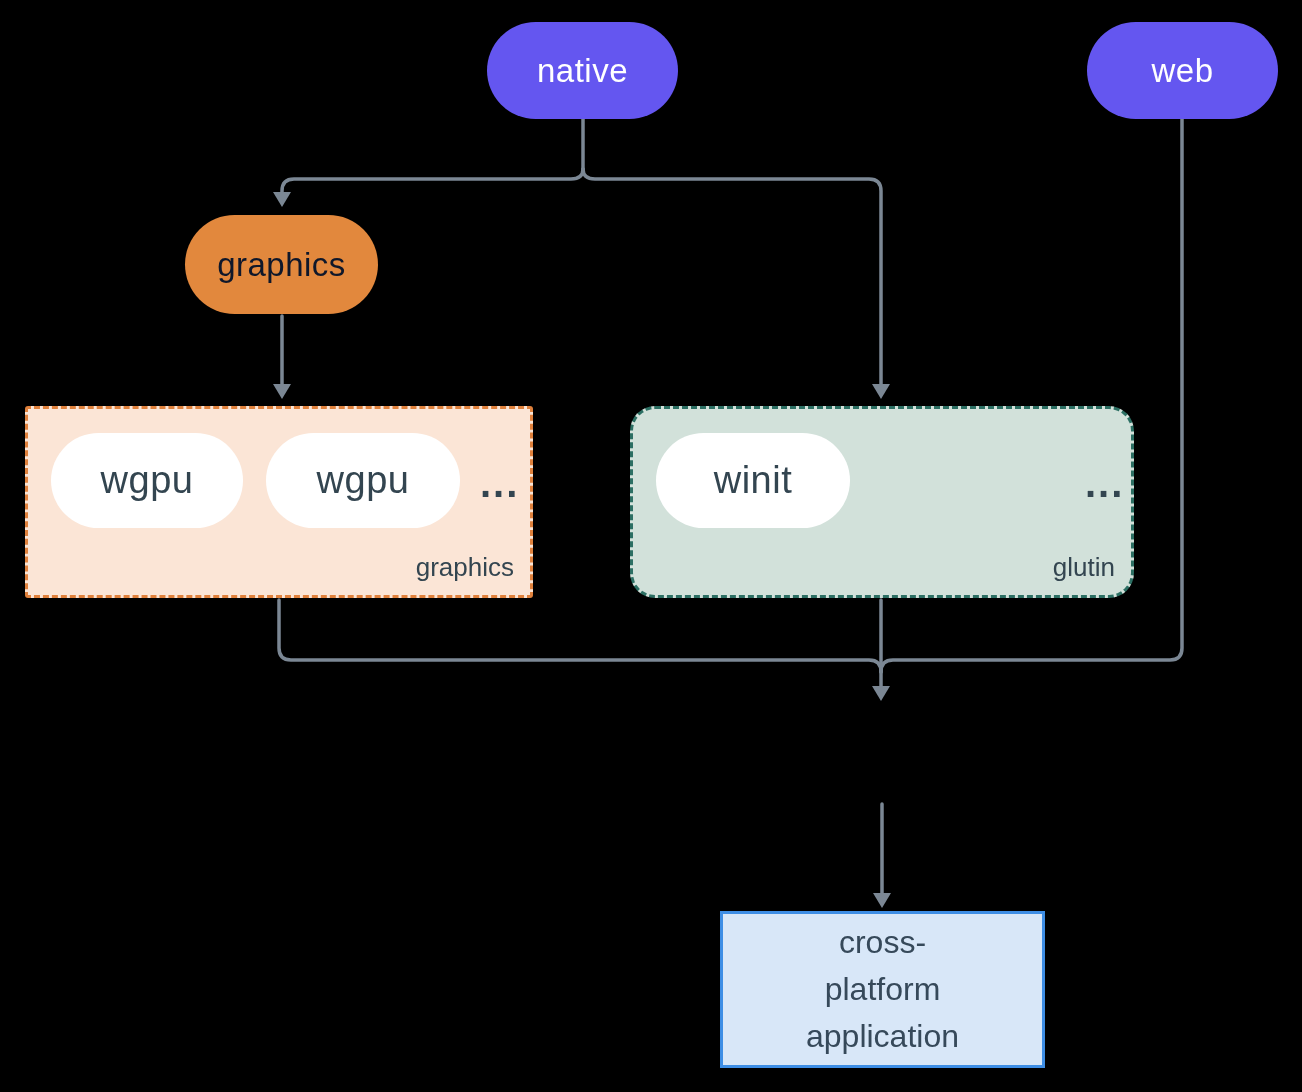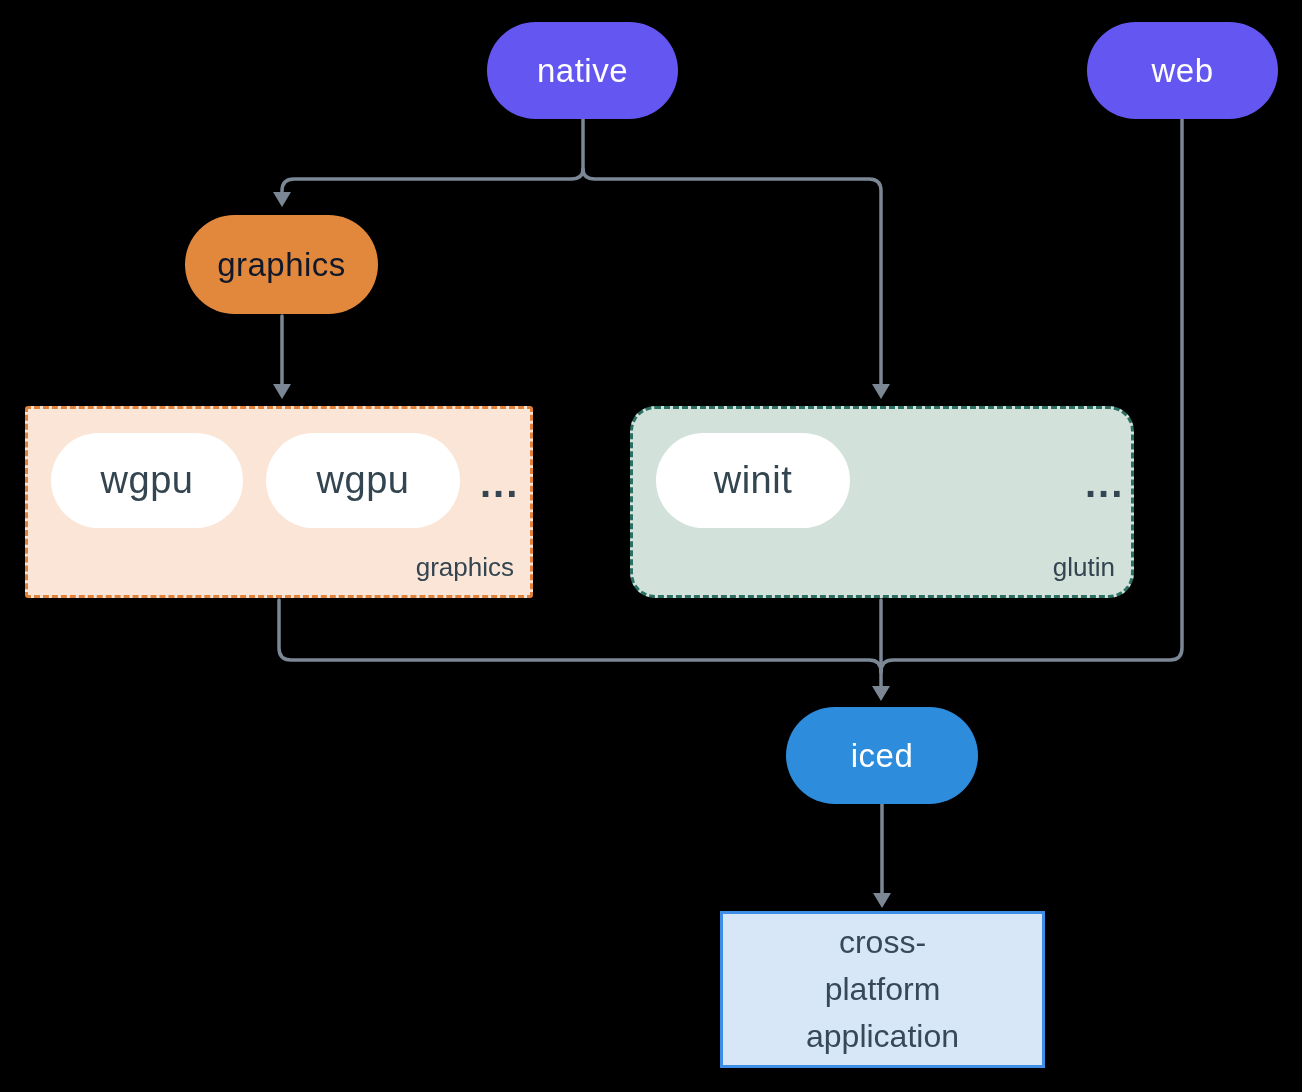--- a/index.html
+++ b/index.html
@@ -138,21 +138,18 @@
   </div>
 
   <div id="group-shells" class="group shells">
     <div id="pill-winit" class="pill white inner-pill">
       <span>winit</span>
     </div>
     <div id="dots-shells" class="dots">...</div>
     <div class="group-label">glutin</div>
   </div>
 
-  <div id="node-iced" class="pill blue">
-    <span>iced</span>
-  </div>
 
   <div id="node-app" class="appbox">
     <span>cross-platform application</span>
   </div>
 
 </div>
 
 </body></html>

